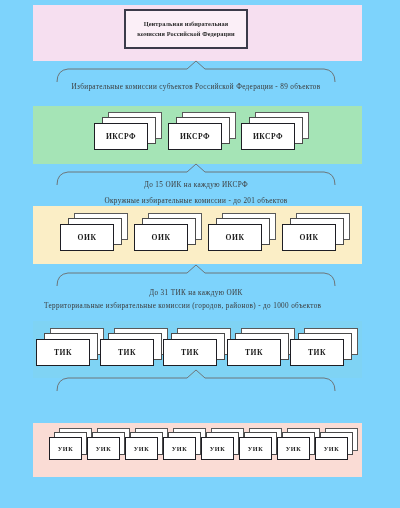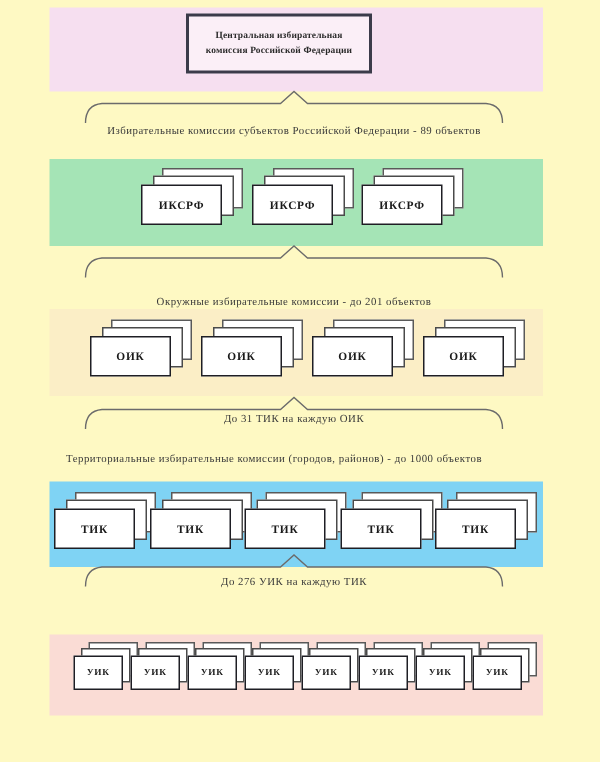--- a/index.html
+++ b/index.html
@@ -10,21 +10,21 @@
   }
   body {
     font-family: "Liberation Serif", "DejaVu Serif", serif;
     color: #2b2b2b;
   }
   #diagram {
     position: relative;
     width: 400px;
     height: 508px;
     overflow: hidden;
-    background: #fef9c3;
+    background: #7dd3fc;
     text-decoration: underline;
   }
 
   
   .band {
     position: absolute;
     left: 33px;
     width: 329px;
   }
   .band-pink-top   { top: 5px;   height: 56px;  background: #f6dff0; }
@@ -151,20 +151,21 @@
     <div class="card back2"></div>
     <div class="card back1"></div>
     <div class="card front">ИКСРФ</div>
   </div>
 
   <div class="connector" style="top:164px;">
     <svg viewBox="0 0 282 22" preserveAspectRatio="none">
       <path d="M2,21 Q2,9 13,8 L132,8 L141,0 L150,8 L269,8 Q280,9 280,21"></path>
     </svg>
   </div>
+  <div class="caption" style="left:55px; top:180px; width:282px;">До 15 ОИК на каждую ИКСРФ</div>
   <div class="caption" style="left:45px; top:196px; width:302px;">Окружные избирательные комиссии  - до 201 объектов</div>
 
   <div class="band band-yellow"></div>
   <div class="stack big" style="left:60px; top:213px;">
     <div class="card back2"></div>
     <div class="card back1"></div>
     <div class="card front">ОИК</div>
   </div>
   <div class="stack big" style="left:134px; top:213px;">
     <div class="card back2"></div>
@@ -180,21 +181,21 @@
     <div class="card back2"></div>
     <div class="card back1"></div>
     <div class="card front">ОИК</div>
   </div>
 
   <div class="connector" style="top:265px;">
     <svg viewBox="0 0 282 22" preserveAspectRatio="none">
       <path d="M2,21 Q2,9 13,8 L132,8 L141,0 L150,8 L269,8 Q280,9 280,21"></path>
     </svg>
   </div>
-  <div class="caption" style="left:55px; top:274px; width:282px;">До 31 ТИК на каждую ОИК</div>
+  <div class="caption" style="left:55px; top:288px; width:282px;">До 31 ТИК на каждую ОИК</div>
   <div class="caption left-flow" style="left:28px; top:301px; width:346px; text-indent:16px;">Территориальные избирательные комиссии (городов, районов) - до 1000 объектов</div>
 
   <div class="band band-blue"></div>
   <div class="stack big" style="left:36px; top:328px;">
     <div class="card back2"></div>
     <div class="card back1"></div>
     <div class="card front">ТИК</div>
   </div>
   <div class="stack big" style="left:100px; top:328px;">
     <div class="card back2"></div>
@@ -215,21 +216,20 @@
     <div class="card back2"></div>
     <div class="card back1"></div>
     <div class="card front">ТИК</div>
   </div>
 
   <div class="connector" style="top:370px;">
     <svg viewBox="0 0 282 22" preserveAspectRatio="none">
       <path d="M2,21 Q2,9 13,8 L132,8 L141,0 L150,8 L269,8 Q280,9 280,21"></path>
     </svg>
   </div>
-  <div class="caption" style="left:55px; top:383px; width:282px;">До 276 УИК на каждую ТИК</div>
 
   <div class="band band-pink-bot"></div>
   <div class="stack small" style="left:49px; top:428px;">
     <div class="card back2"></div>
     <div class="card back1"></div>
     <div class="card front">УИК</div>
   </div>
   <div class="stack small" style="left:87px; top:428px;">
     <div class="card back2"></div>
     <div class="card back1"></div>

